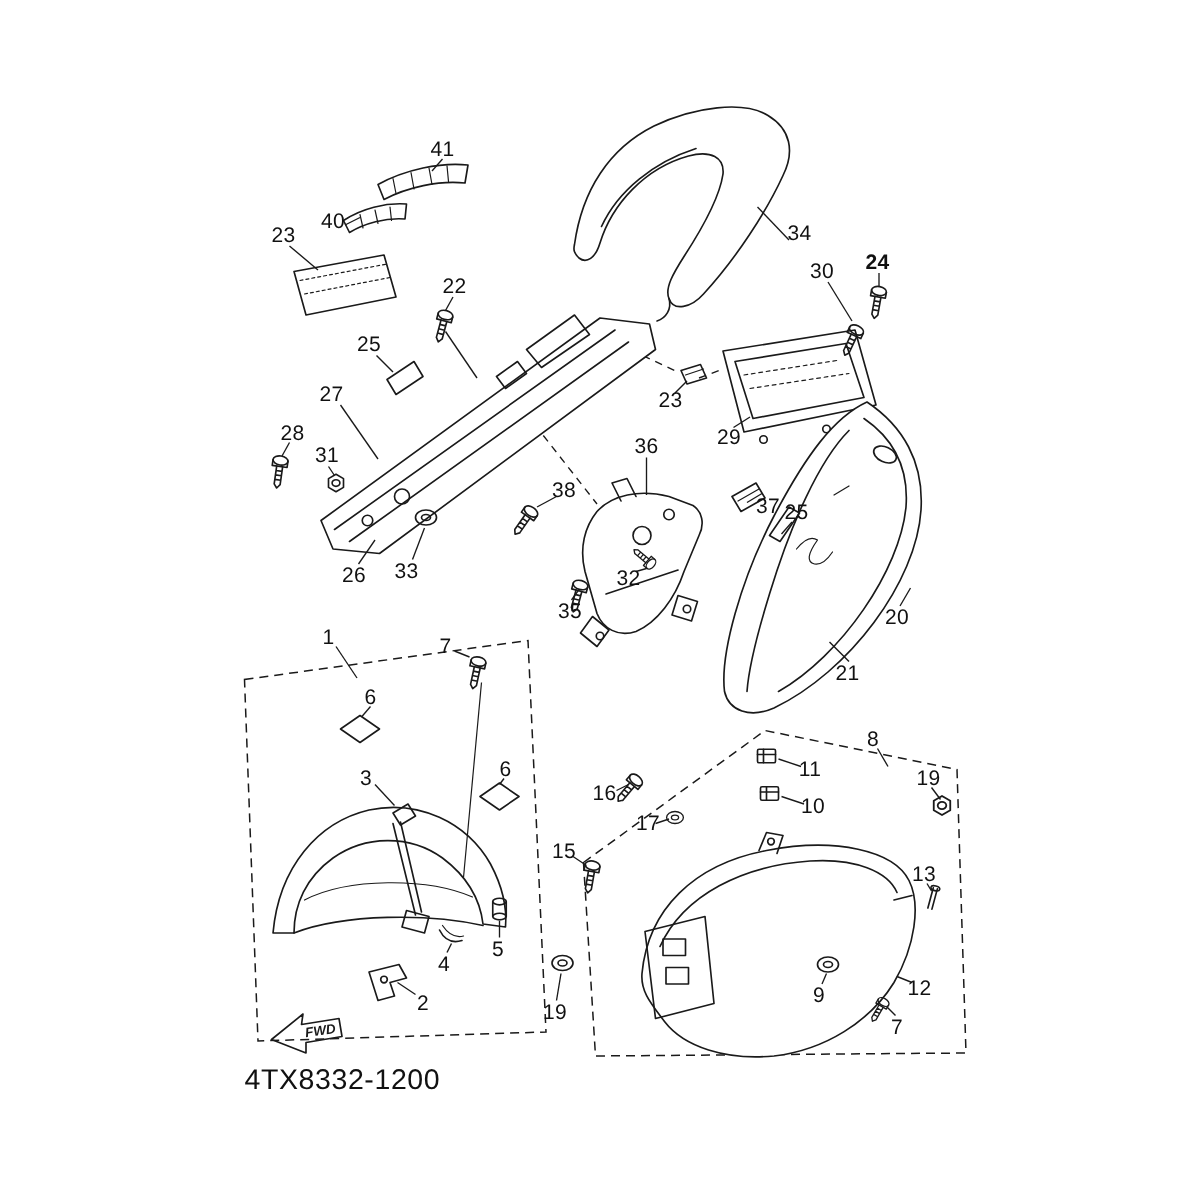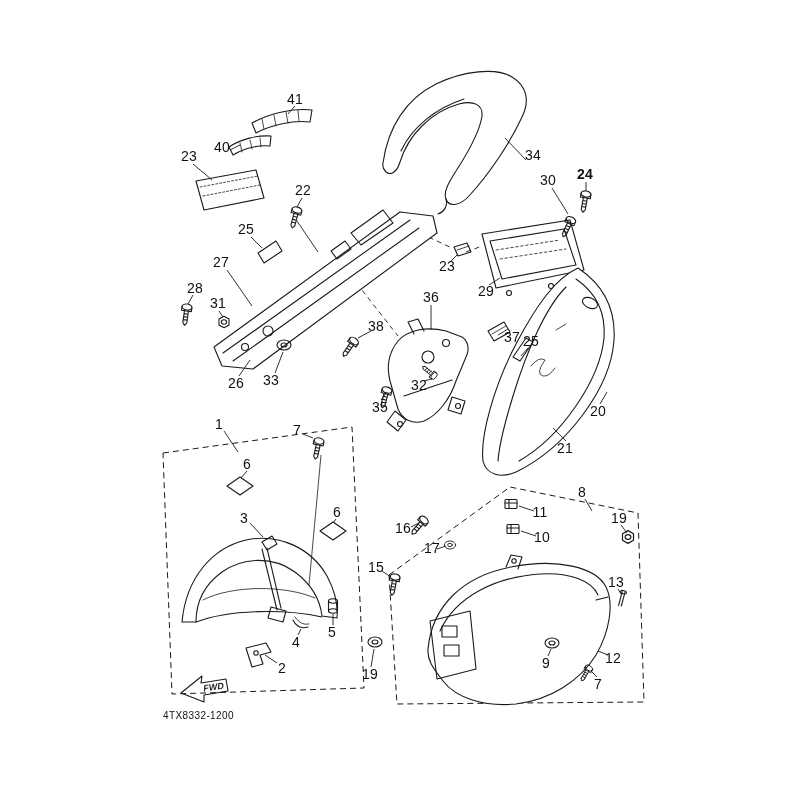--- a/index.html
+++ b/index.html
@@ -8,21 +8,21 @@
   #art { position:absolute; left:0; top:0; }
   .ln { fill:none; stroke:#1a1a1a; stroke-width:1.1; stroke-linecap:round; stroke-linejoin:round; }
   .thin { stroke-width:0.8; }
   .leader { stroke:#1a1a1a; stroke-width:0.9; fill:none; }
   .dash { stroke-dasharray:5 4; }
   .dashbox { fill:none; stroke:#1a1a1a; stroke-width:1; stroke-dasharray:6 4; }
   .callout {
     position:absolute; transform:translate(-50%,-50%);
     font-size:14px; color:#111; letter-spacing:0.2px; white-space:nowrap;
   }
-  #part-code { position:absolute; left:163px; top:710px; font-size:10px; color:#111; letter-spacing:0.4px; }
+  #part-code { position:absolute; left:163px; top:710px; font-size:19px; color:#111; letter-spacing:0.4px; }
   .fwd-text { font-size:9px; font-weight:bold; font-style:italic; fill:#1a1a1a; }
 </style>
 </head>
 <body>
 
 <div id="stage">
 
   <svg id="art" width="800" height="800" viewBox="0 0 800 800">
     <defs>
       <g id="sym-bolt" class="ln">

